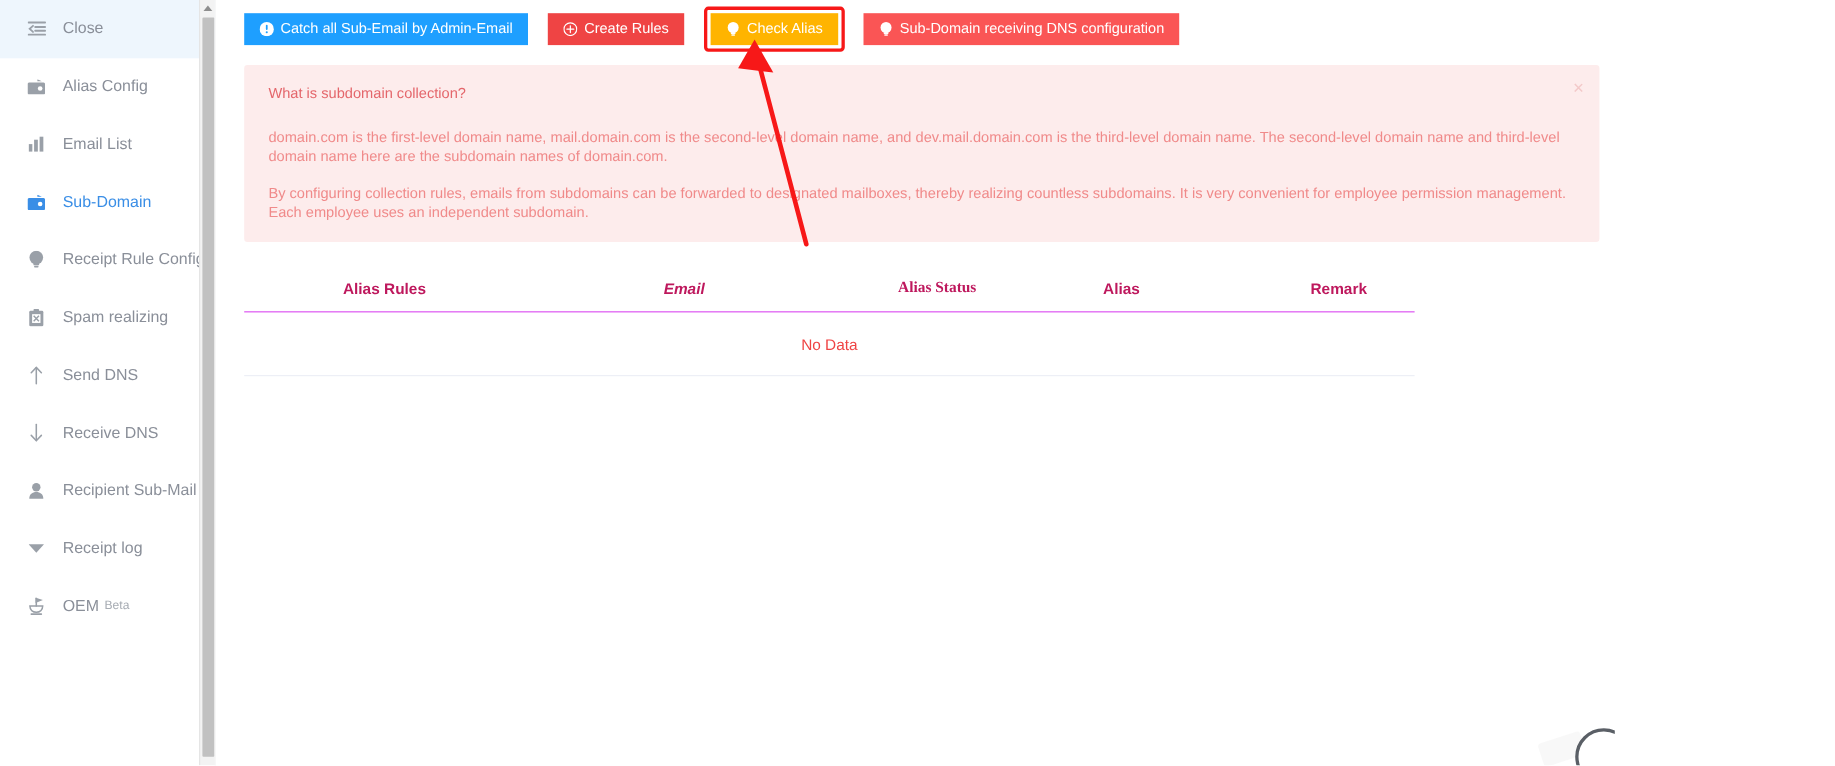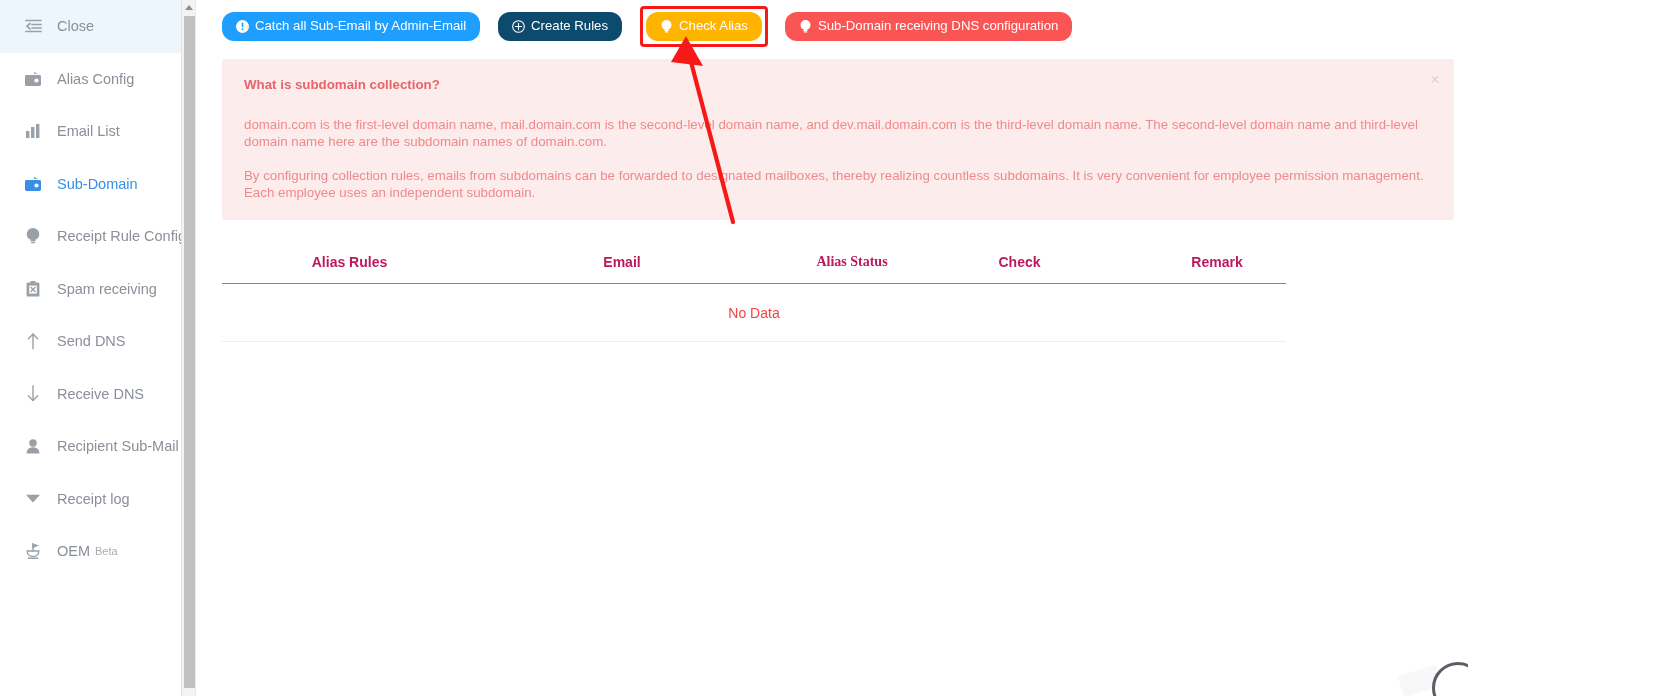--- a/index.html
+++ b/index.html
@@ -103,42 +103,42 @@
 
   .toolbar {
     display: flex;
     align-items: center;
     gap: 0;
     height: 30px;
   }
   .btn {
     height: 29px;
     border: none;
-    border-radius: 12px;
+    border-radius: 0;
     color: #ffffff;
     font-size: 13.2px;
     font-family: "Liberation Sans", sans-serif;
     display: inline-flex;
     align-items: center;
     justify-content: center;
     padding: 0 14px;
     cursor: pointer;
     white-space: nowrap;
     line-height: 1;
   }
   .btn .b-icon {
     display: inline-flex;
     align-items: center;
     justify-content: center;
     margin-right: 6px;
     width: 13px; height: 13px;
   }
   .btn .b-icon svg { display:block; }
   .btn-blue   { background: #1e9fff; margin-left: 0; }
-  .btn-green  { background: #0c4a6e; margin-left: 18px; }
+  .btn-green  { background: #ef4444; margin-left: 18px; }
   .btn-orange { background: #ffb400; margin-left: 0px; }
   .btn-red    { background: #fa5555; margin-left: 17px; }
 
   
   .hl-wrap {
     margin-left: 18px;
     border: 3px solid #f71818;
     border-radius: 4px;
     padding: 3px;
     background: #ffffff;
@@ -152,21 +152,21 @@
     background: #fdecec;
     border-radius: 3px;
     padding: 17px 22px 19px 22px;
     position: relative;
     color: #f08a8a;
     font-size: 13.3px;
     line-height: 17px;
   }
   .alert-title {
     color: #e4666b;
-    font-weight: bold;
+    font-weight: normal;
     font-size: 13.3px;
     margin-bottom: 23px;
   }
   .alert p {
     margin-bottom: 17px;
   }
   .alert p:last-child { margin-bottom: 0; }
   .alert-close {
     position: absolute;
     top: 12px; right: 14px;
@@ -187,21 +187,21 @@
     display: flex;
     align-items: center;
     height: 44px;
     border-bottom: 1px solid #d946ef;
     color: #be185d;
     font-size: 14px;
     font-weight: bold;
   }
   .th { text-align: center; }
   .th-1 { flex: 0 0 255px; }
-  .th-2 { flex: 0 0 290px; }
+  .th-2 { flex: 0 0 290px; font-style: italic; }
   .th-3 { flex: 0 0 170px; font-family: Liberation Serif, serif; }
   .th-4 { flex: 0 0 165px; }
   .th-5 { flex: 0 0 230px; }
   .no-data {
     height: 58px;
     display: flex;
     align-items: center;
     justify-content: center;
     color: #ef4444;
     font-size: 14px;
@@ -303,21 +303,21 @@
 
     <div class="side-item">
       <span class="s-icon">
         <svg width="14" height="16" viewBox="0 0 14 16" fill="currentColor">
           <rect x="4.5" y="0" width="5" height="2.4" rx="0.7"></rect>
           <rect x="0.6" y="1.6" width="12.8" height="14" rx="1.2"></rect>
           <rect x="3.2" y="4.6" width="7.6" height="8" fill="#ffffff"></rect>
           <path d="M4.6 6 L9.4 11 M9.4 6 L4.6 11" stroke="currentColor" stroke-width="1.3" fill="none"></path>
         </svg>
       </span>
-      <span class="side-label">Spam receiving</span>
+      <span class="side-label">Spam realizing</span>
     </div>
 
     <div class="side-item">
       <span class="s-icon">
         <svg width="14" height="17" viewBox="0 0 14 17" fill="none" stroke="currentColor" stroke-width="1.4" stroke-linecap="round">
           <line x1="7" y1="1.2" x2="7" y2="15.8"></line>
           <polyline points="2.4,5.8 7,1 11.6,5.8"></polyline>
         </svg>
       </span>
       <span class="side-label">Send DNS</span>
@@ -430,21 +430,21 @@
       <div class="alert-title">What is subdomain collection?</div>
       <p>domain.com is the first-level domain name, mail.domain.com is the second-level domain name, and dev.mail.domain.com is the third-level domain name. The second-level domain name and third-level domain name here are the subdomain names of domain.com.</p>
       <p>By configuring collection rules, emails from subdomains can be forwarded to designated mailboxes, thereby realizing countless subdomains. It is very convenient for employee permission management. Each employee uses an independent subdomain.</p>
     </div>
 
     <div class="table">
       <div class="thead">
         <div class="th th-1">Alias Rules</div>
         <div class="th th-2">Email</div>
         <div class="th th-3">Alias Status</div>
-        <div class="th th-4">Check</div>
+        <div class="th th-4">Alias</div>
         <div class="th th-5">Remark</div>
       </div>
       <div class="no-data">No Data</div>
     </div>
 
     <div class="corner-tail"></div>
     <div class="corner-circle"></div>
   </section>
 
   <svg class="annot" viewBox="0 0 1668 696">

